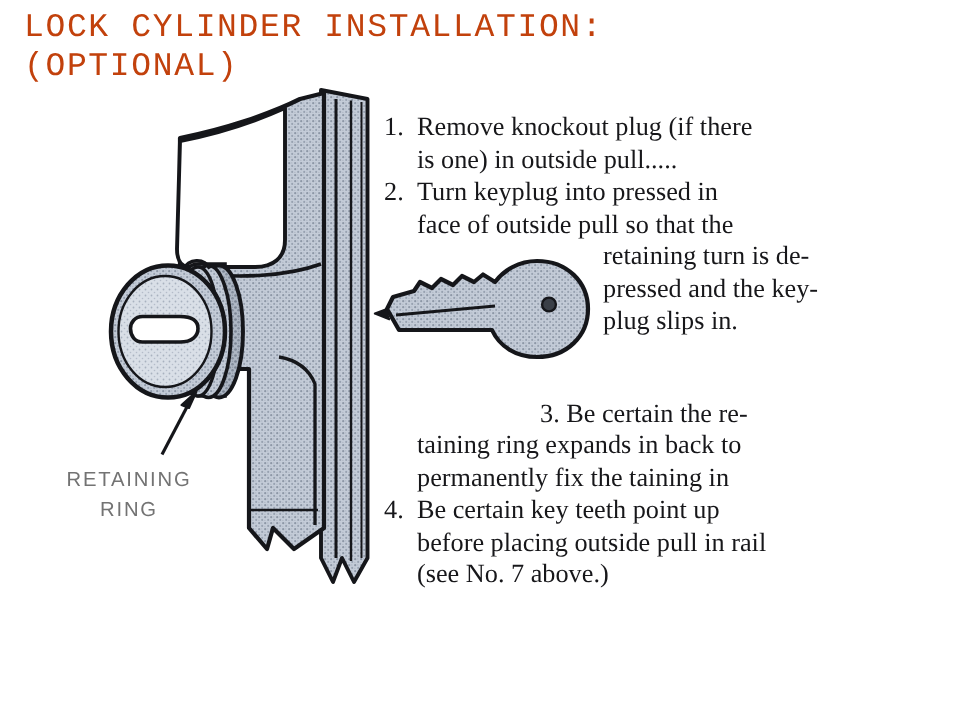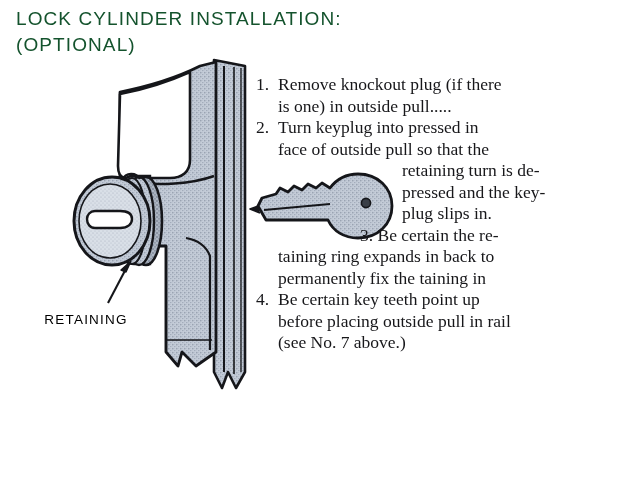--- a/index.html
+++ b/index.html
@@ -17,25 +17,25 @@
   }
 
   
   #title-block {
     position: absolute;
     left: 16px;
     top: 6px;
     width: 360px;
   }
   .title-line {
-    font-family: Liberation Sans, sans-serif;
-    font-size: 19px;
+    font-family: Liberation Mono, monospace;
+    font-size: 22px;
     line-height: 26px;
     letter-spacing: 1.1px;
-    color: #14532d;
+    color: #c2410c;
     white-space: nowrap;
   }
 
   
   #instructions {
     position: absolute;
     left: 256px;
     top: 74px;
     width: 380px;
     font-family: "Liberation Serif", serif;
@@ -56,33 +56,33 @@
   }
   .instr-body {
     margin-left: 22px;
   }
   .instr-line {
     white-space: nowrap;
     font-family: Liberation Serif, serif;
   }
   
   .indent-key { padding-left: 124px; }
-  .indent-key-num { padding-left: 104px; }
+  .indent-key-num { padding-left: 104px; margin-top: 40px; }
 
   
   #callout-label {
     position: absolute;
     left: 16px;
     top: 310px;
     width: 140px;
     font-family: "Liberation Sans", sans-serif;
     font-size: 13.5px;
     line-height: 20px;
     letter-spacing: 1.2px;
-    color: #000000;
+    color: #737373;
     text-align: center;
   }
 
   
   #drawing {
     position: absolute;
     left: 0;
     top: 0;
     width: 640px;
     height: 480px;
@@ -262,15 +262,16 @@
         <div class="instr-line">Be  certain  key  teeth  point  up</div>
         <div class="instr-line">before placing outside pull in rail</div>
         <div class="instr-line">(see No. 7 above.)</div>
       </div>
     </div>
 
   </div>
 
   <div id="callout-label">
     <div>RETAINING</div>
+    <div>RING</div>
   </div>
 
 </div>
 
 </body></html>

